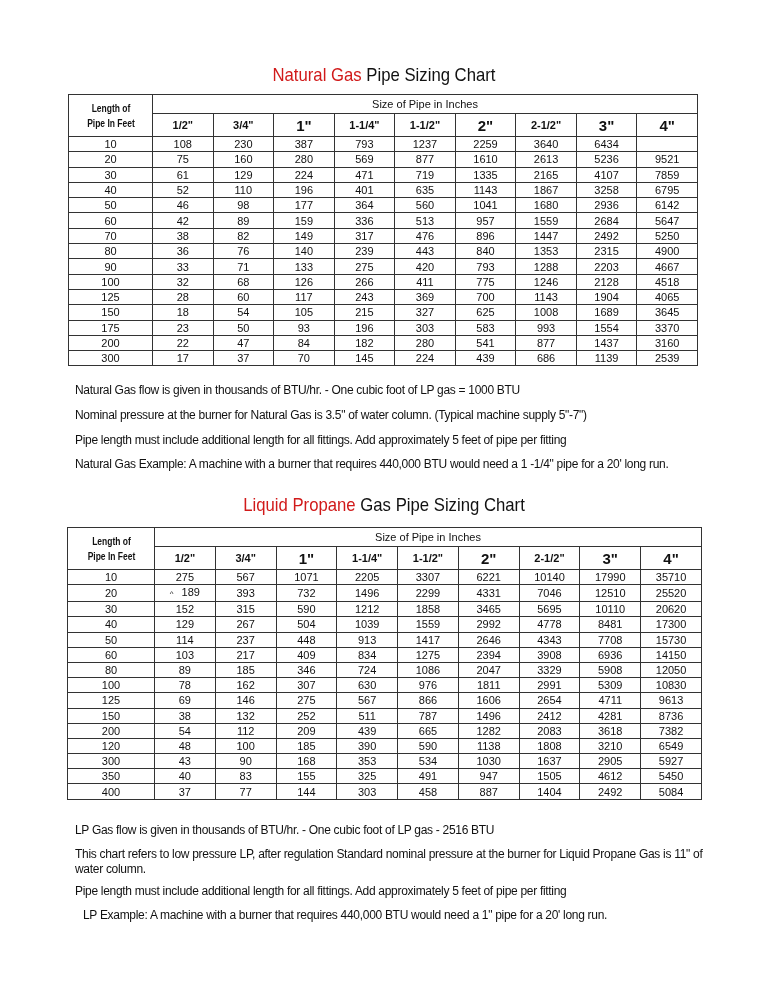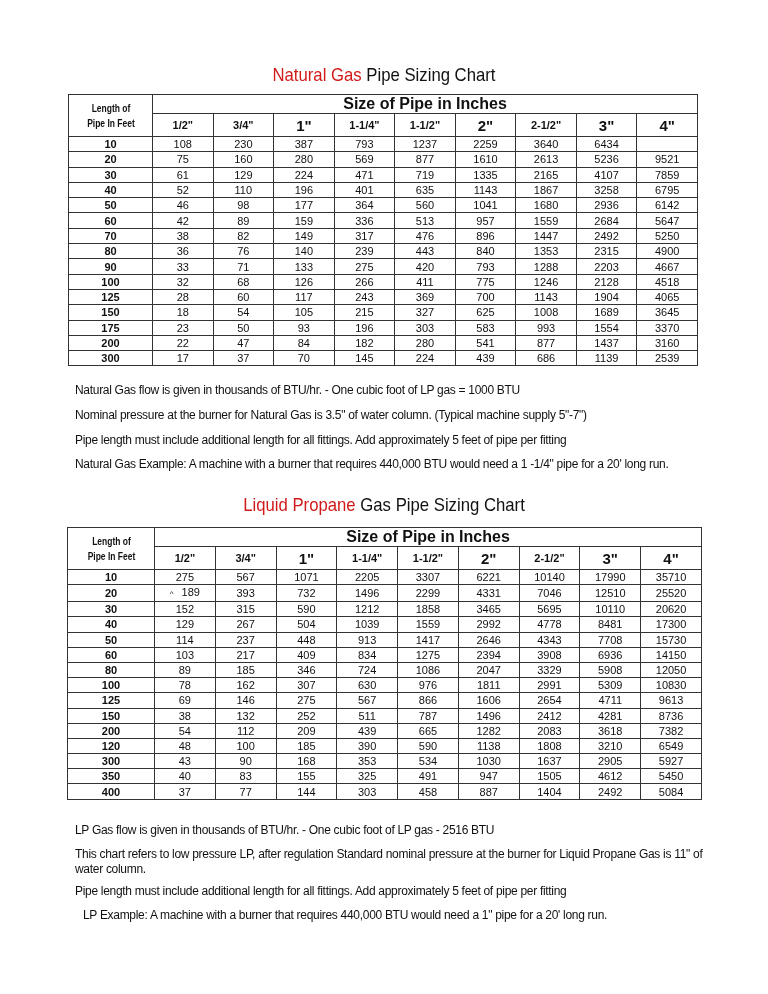--- a/index.html
+++ b/index.html
@@ -11,24 +11,24 @@
   .title .accent { color: #d11a1a; }
   #ng-title { top: 64px; }
   #lp-title { top: 494px; }
 
   table.chart { position: absolute; border-collapse: collapse; table-layout: fixed;
                 font-family: "Liberation Sans", sans-serif; }
   table.chart td, table.chart th { border: 1px solid #333; padding: 0; text-align: center;
                 font-weight: normal; overflow: hidden; white-space: nowrap; }
   table.chart tr.data td { font-size: 11px; line-height: 14px; height: 14px;
                 border-top: 1.5px solid #444; }
-  table.chart td.len { font-weight: bold; font-size: 14px; }
+  table.chart td.len { font-weight: normal; font-size: 14px; }
   table.chart th.len-head { font-size: 10px; line-height: 15px; font-weight: bold;
                 transform: scaleX(0.85); }
-  table.chart th.size-head { font-size: 16px; font-weight: bold; height: 18px; margin-top: 12px; }
+  table.chart th.size-head { font-size: 11px; font-weight: normal; height: 18px; margin-top: 12px; }
   table.chart th.col { font-size: 11px; font-weight: bold; height: 22px; }
   table.chart th.col.big { font-size: 15px; }
   #ng-table { left: 68px; top: 94px; width: 630px; }
   #lp-table { left: 67px; top: 527px; width: 635px; }
   #ng-table tr.data td { height: 14.3px; }
   #lp-table tr.data td { height: 14.2px; }
   td .mark { font-size: 8px; margin-right: 8px; }
 
   .note { position: absolute; left: 75px; width: 640px; font-size: 12px; line-height: 15px;
           letter-spacing: -0.3px; }

